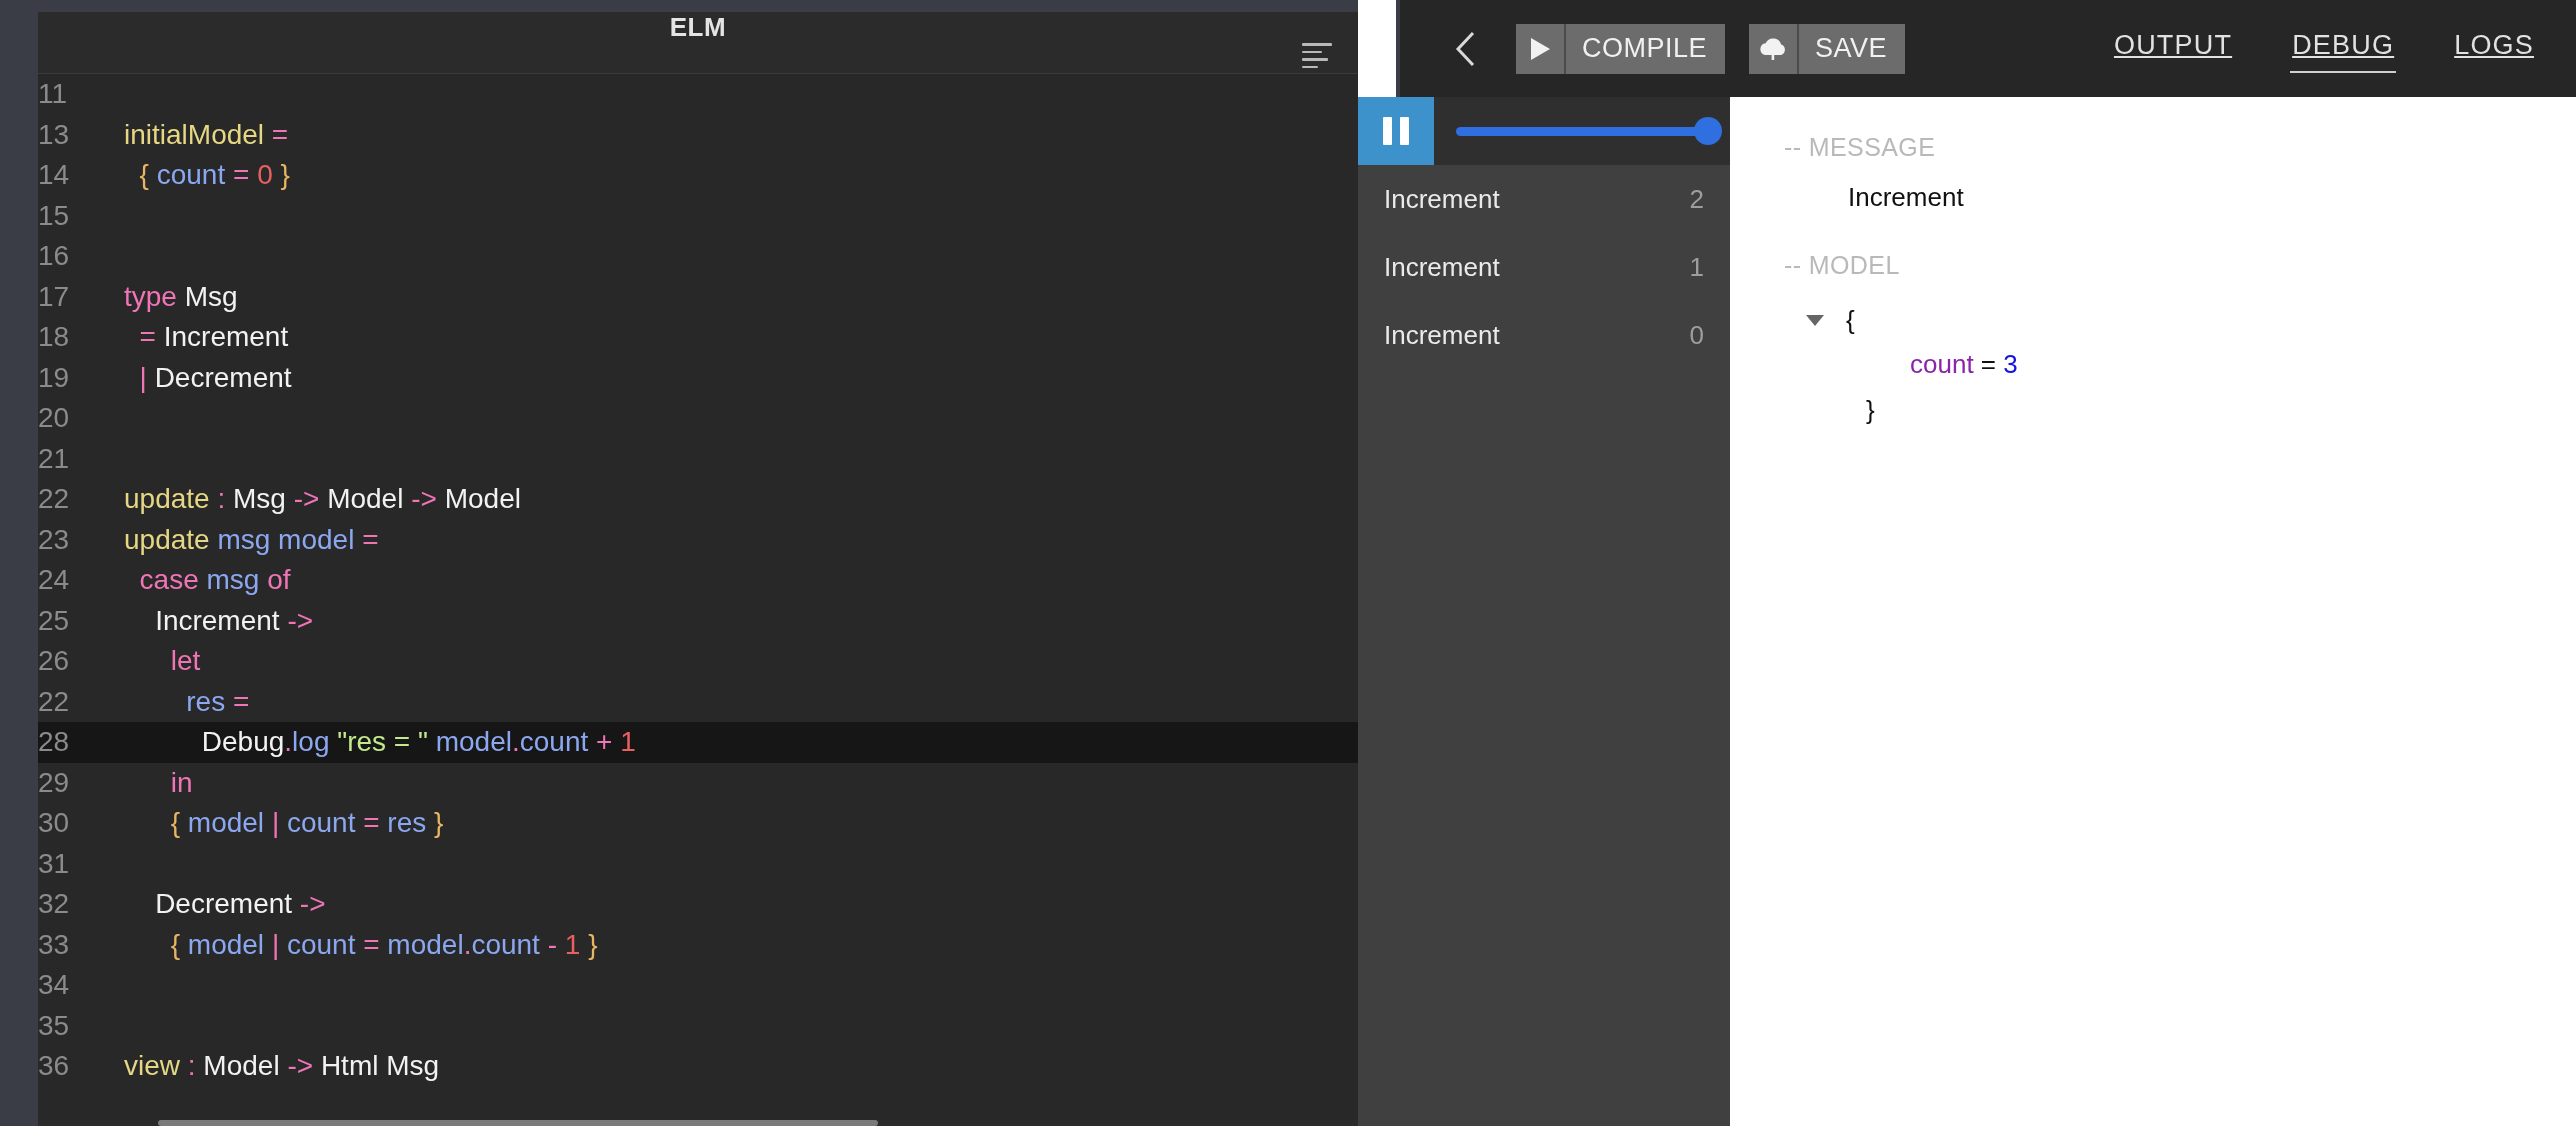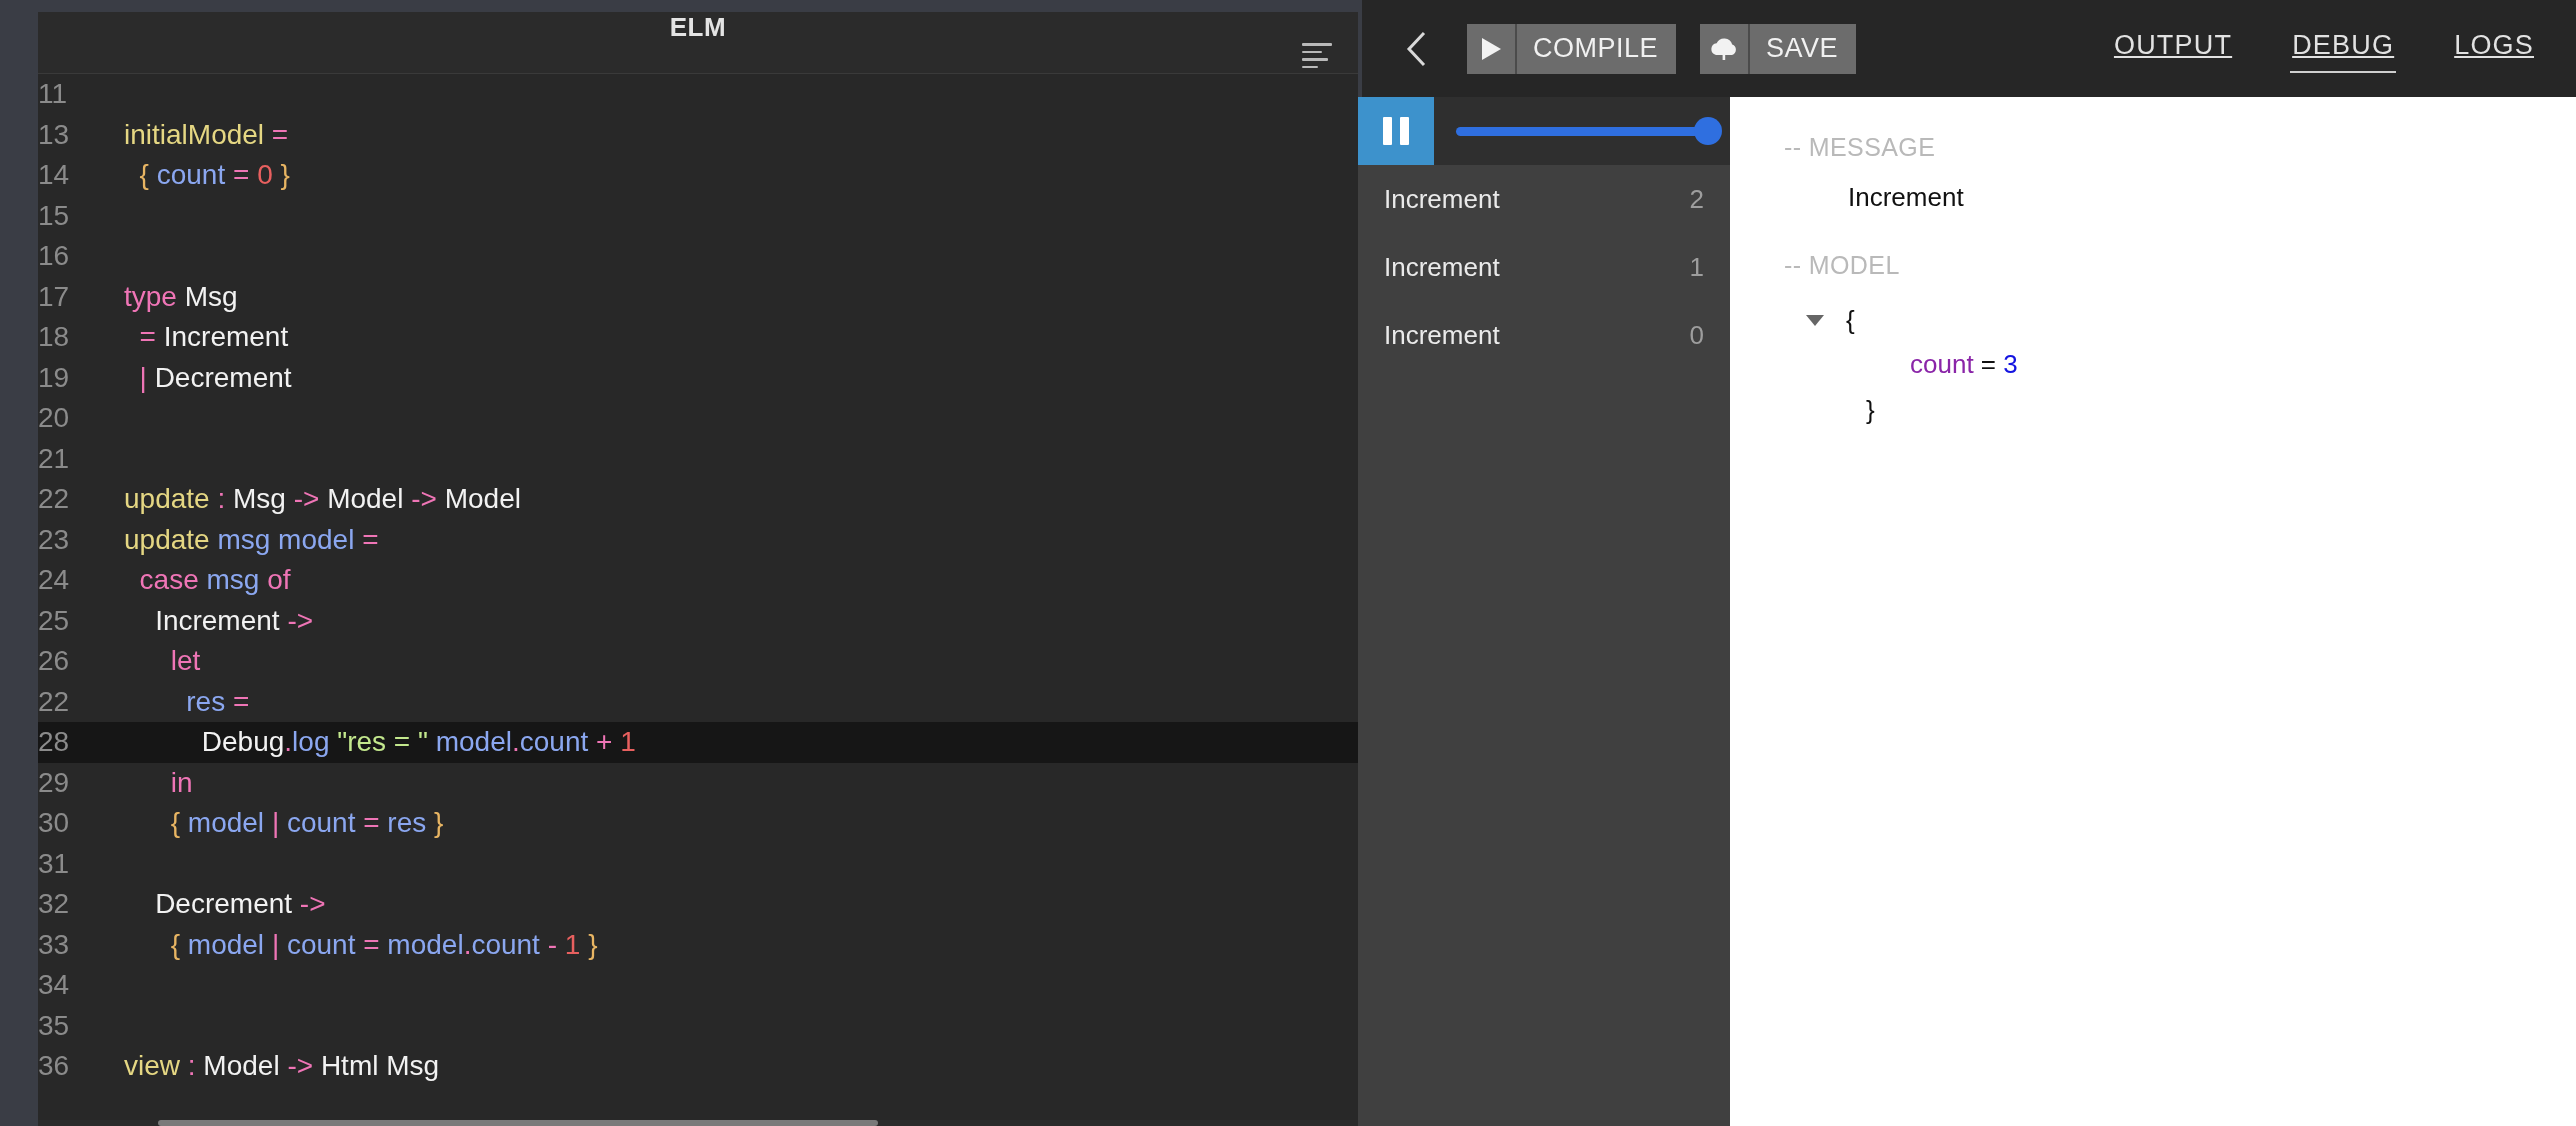--- a/index.html
+++ b/index.html
@@ -97,22 +97,23 @@
   #right-pane {
     width: 1218px; height: 1126px;
     flex: 0 0 1218px;
     display: flex; flex-direction: column;
     background: #ffffff;
   }
   #toolbar {
     height: 97px;
     background: #262626;
     display: flex; align-items: center;
-    padding-left: 29px; padding-right: 40px;
+    padding-left: 40px; padding-right: 40px;
     border-left: 4px solid #3a3d45;
+    margin-left: 38px;
   }
   #back-chevron {
     width: 52px; height: 52px;
     display: flex; align-items: center; justify-content: center;
     cursor: pointer;
   }
   #back-chevron svg { display: block; }
   .tb-btn {
     display: flex; align-items: center;
     height: 50px;

